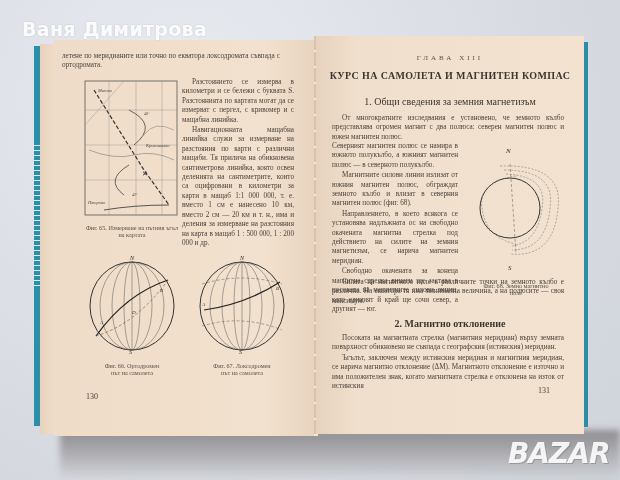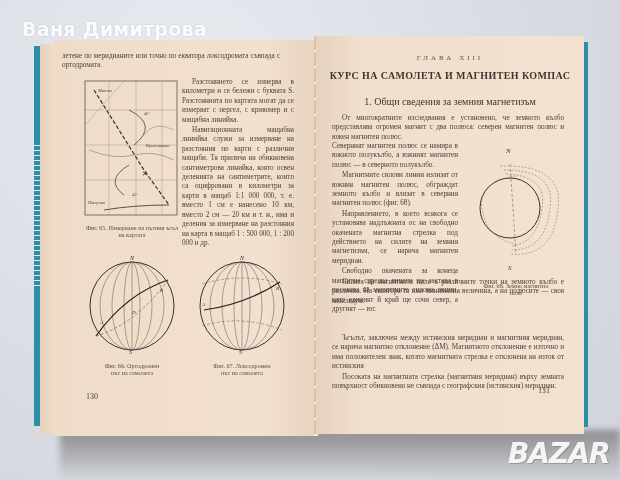--- a/index.html
+++ b/index.html
@@ -204,23 +204,24 @@
   </svg>
   <div class="caption" style="left:150px; top:246px; width:100px;">
     <div>Фиг. 68. Земно магнитно</div>
     <div>поле</div>
   </div>
 
   <div class="txt" style="left:16px; top:242px; width:232px;">
     <p>Силата на магнитното поле в различните точки на земното кълбо е различна. На екватора тя има минимална величина, а на полюсите — своя максимум.</p>
   </div>
 
+  <div class="subhead" style="left:0; top:282px; width:268px;">2. Магнитно отклонение</div>
 
   <div class="txt" style="left:16px; top:298px; width:232px;">
+    <p>Посоката на магнитната стрелка (магнитния меридиан) върху земната повърхност обикновено не съвпада с географския (истинския) меридиан.</p>
     <p>Ъгълът, заключен между истинския меридиан и магнитния меридиан, се нарича магнитно отклонение (ΔМ). Магнитното отклонение е източно и има положителен знак, когато магнитната стрелка е отклонена на изток от истинския</p>
-    <p>Посоката на магнитната стрелка (магнитния меридиан) върху земната повърхност обикновено не съвпада с географския (истинския) меридиан.</p>
   </div>
 
   <div class="pagenum" style="left:222px; top:350px;">131</div>
 </div>
 
 <div class="watermark">Ваня Димитрова</div>
 <div class="bazar">BAZAR</div>
 
 </body></html>

